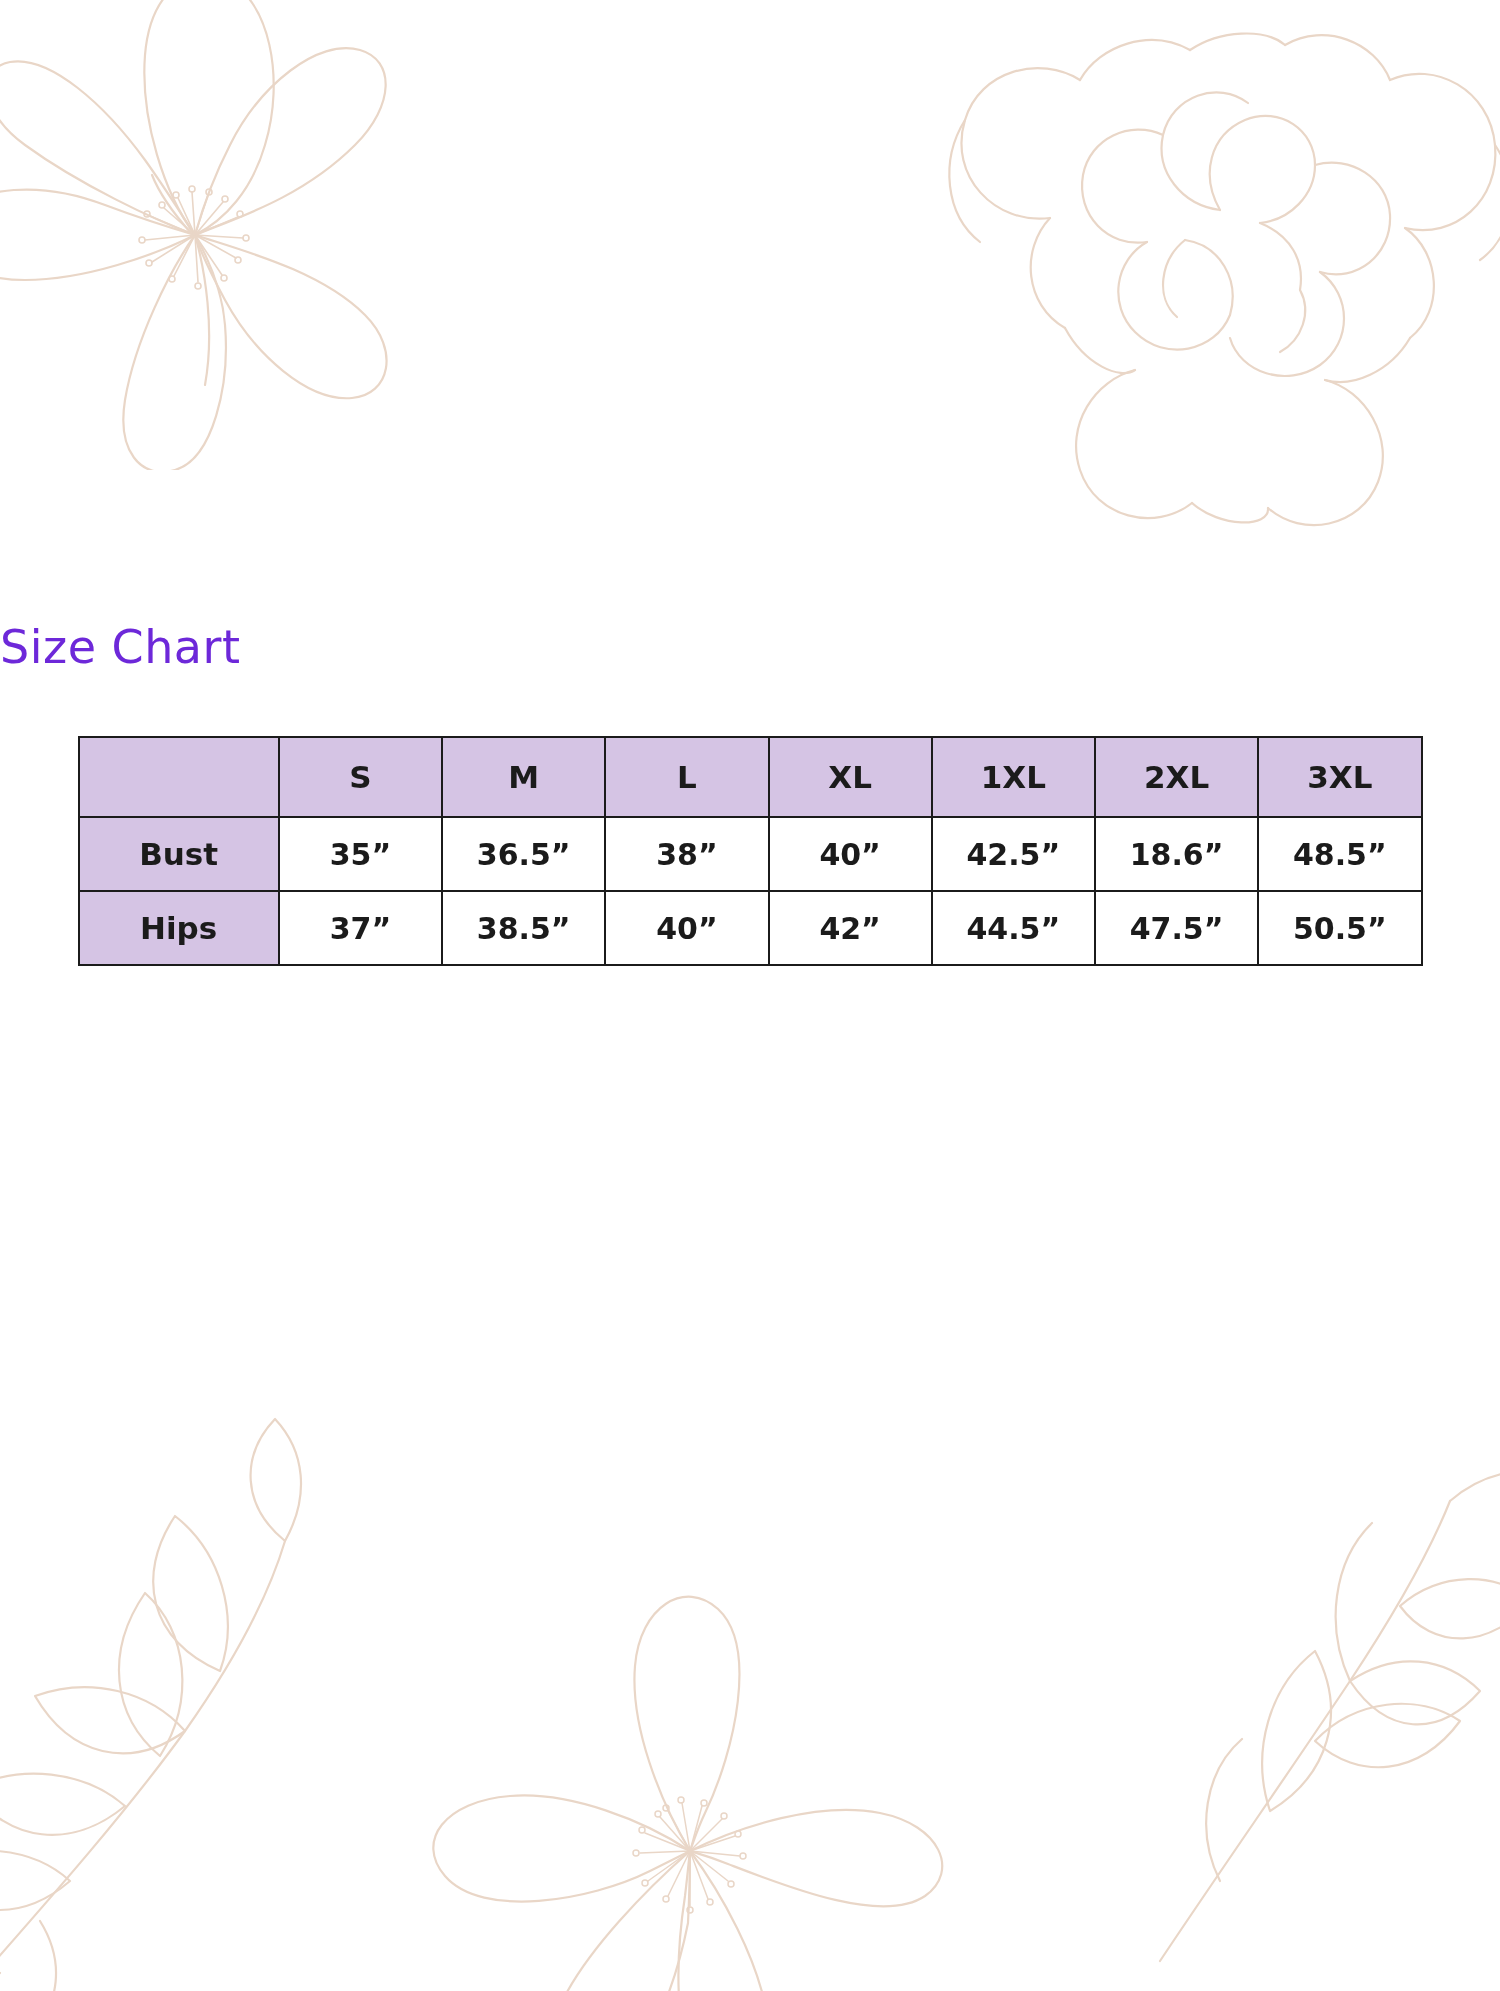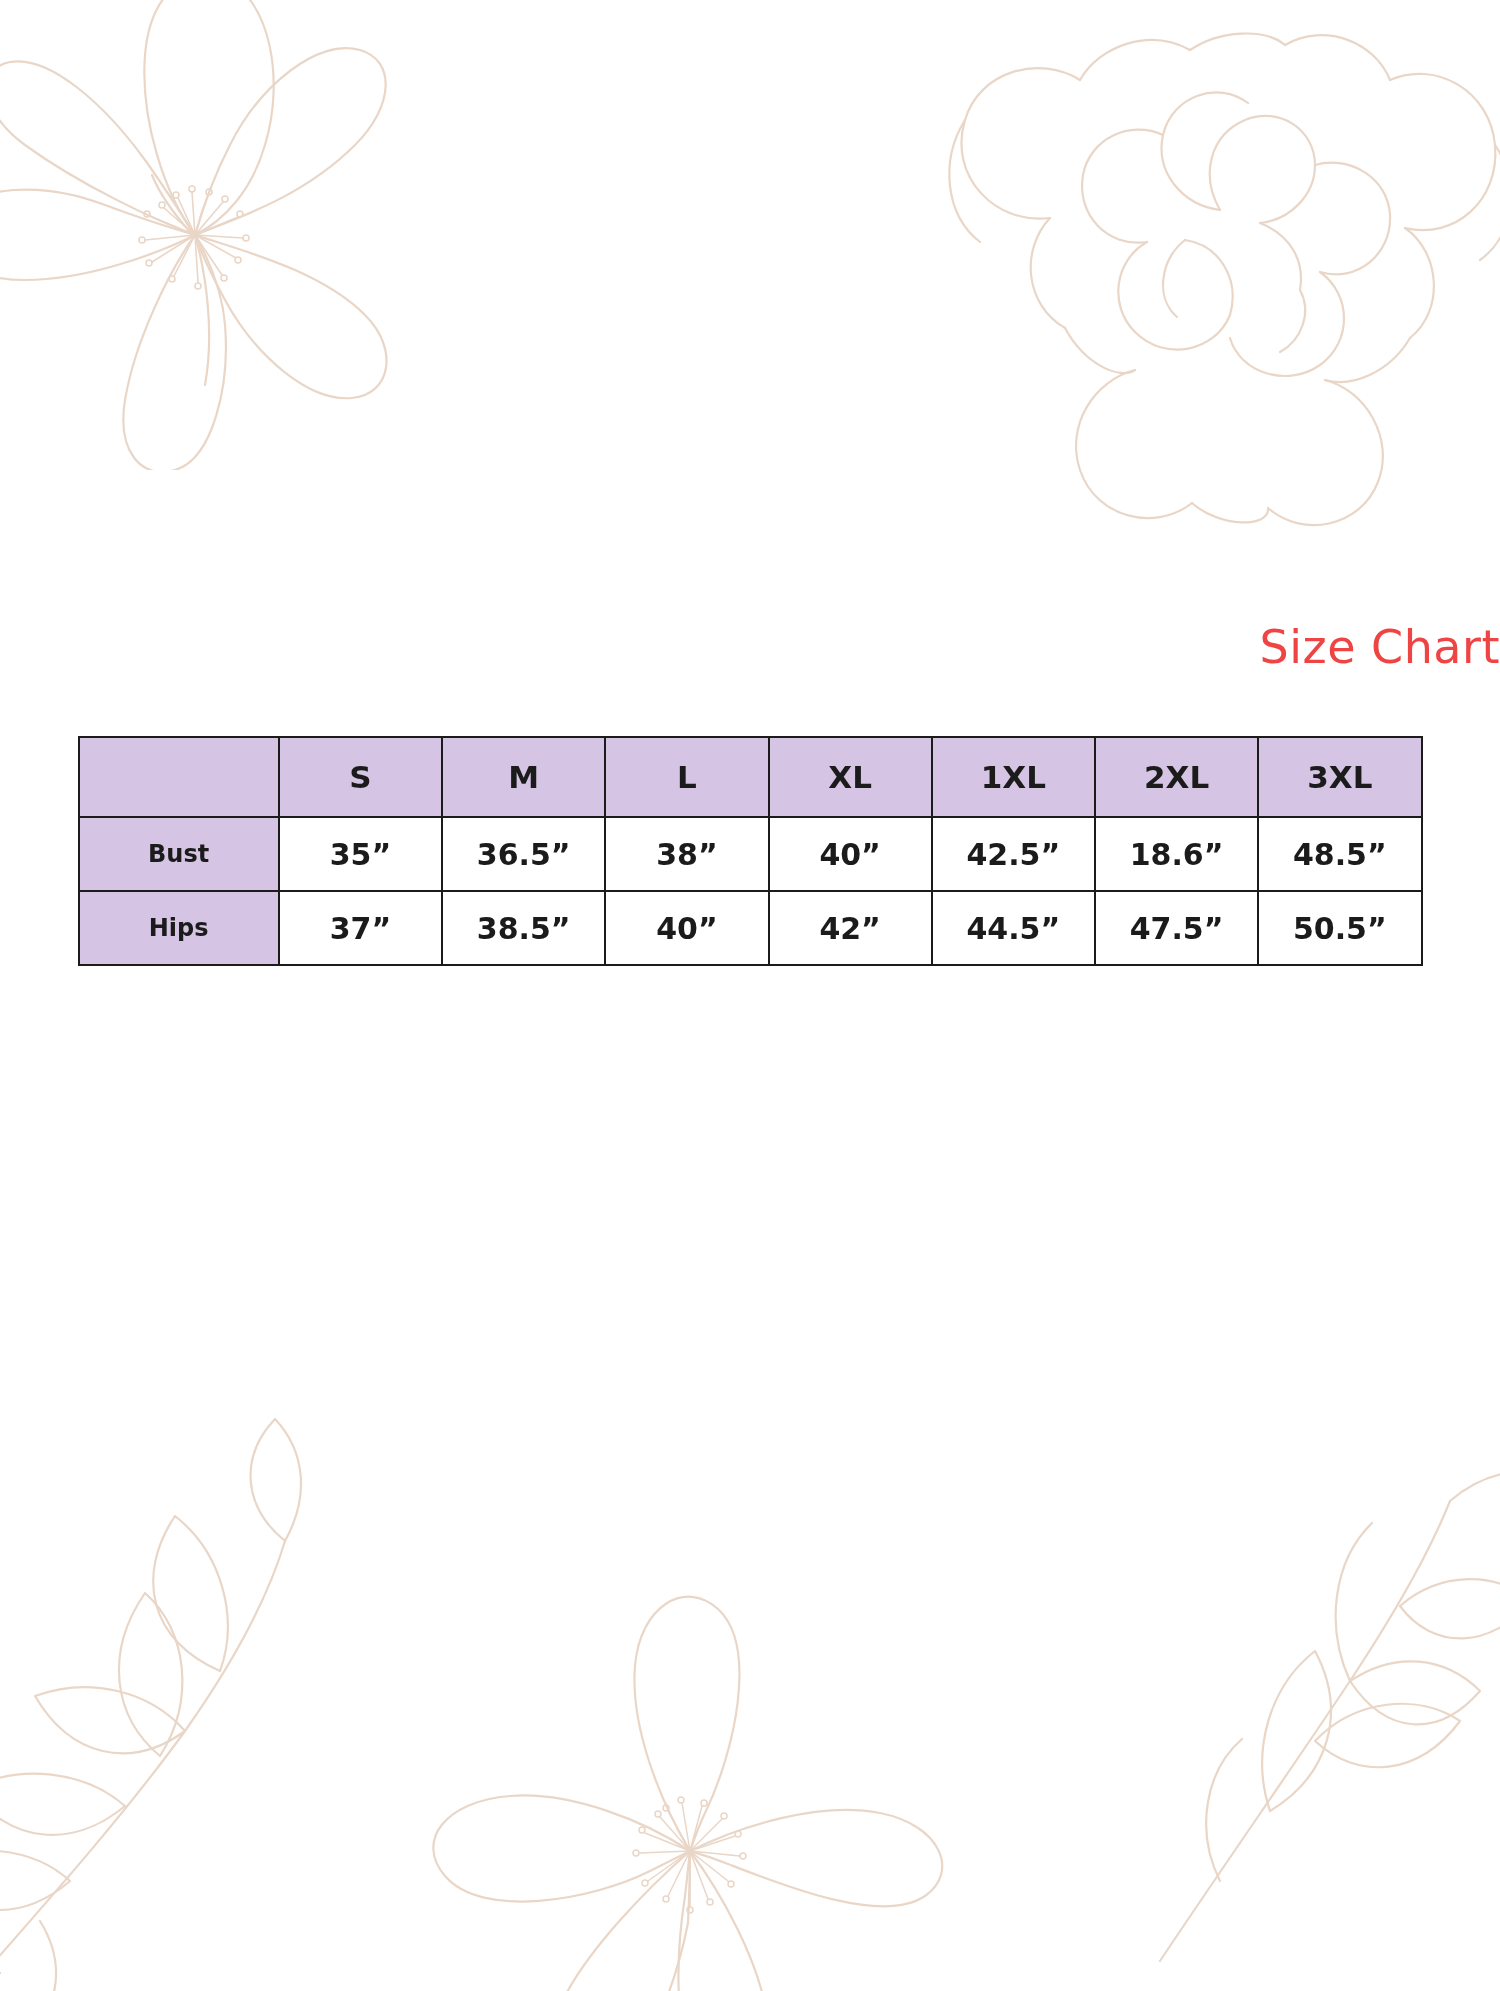--- a/index.html
+++ b/index.html
@@ -30,25 +30,25 @@
   .floral-bottom-right{ bottom: -10px; right: -60px; }
   .floral-bottom-center{ bottom: -120px; left: 330px; }
 
   
   .page-content {
     position: relative;
     z-index: 2;
   }
 
   .title {
-    text-align: right;
+    text-align: left;
     font-size: 46px;
     font-weight: 400;
     letter-spacing: 0.5px;
-    color: #ef4444;
+    color: #6d28d9;
     margin: 0;
     padding-top: 620px;
   }
 
   .table-wrap {
     margin: 0 auto;
     padding-top: 62px;
     width: 1345px;
   }
 
@@ -73,21 +73,21 @@
     font-weight: 700;
     font-size: 31px;
     height: 78px;
   }
   table.size-chart thead th.corner {
     background: #d5c4e4;
   }
   table.size-chart tbody th.rowhead {
     background: #d5c4e4;
     font-weight: 700;
-    font-size: 24px;
+    font-size: 31px;
   }
   
   col.c-label { width: 200px; }
   col.c-size  { width: 163px; }
 </style>
 </head>
 <body>
 
 <div class="floral floral-top-left">
   <svg width="520" height="500" viewBox="0 0 520 500" fill="none" stroke="#e9d6c7" stroke-width="2.2" stroke-linecap="round" stroke-linejoin="round">

